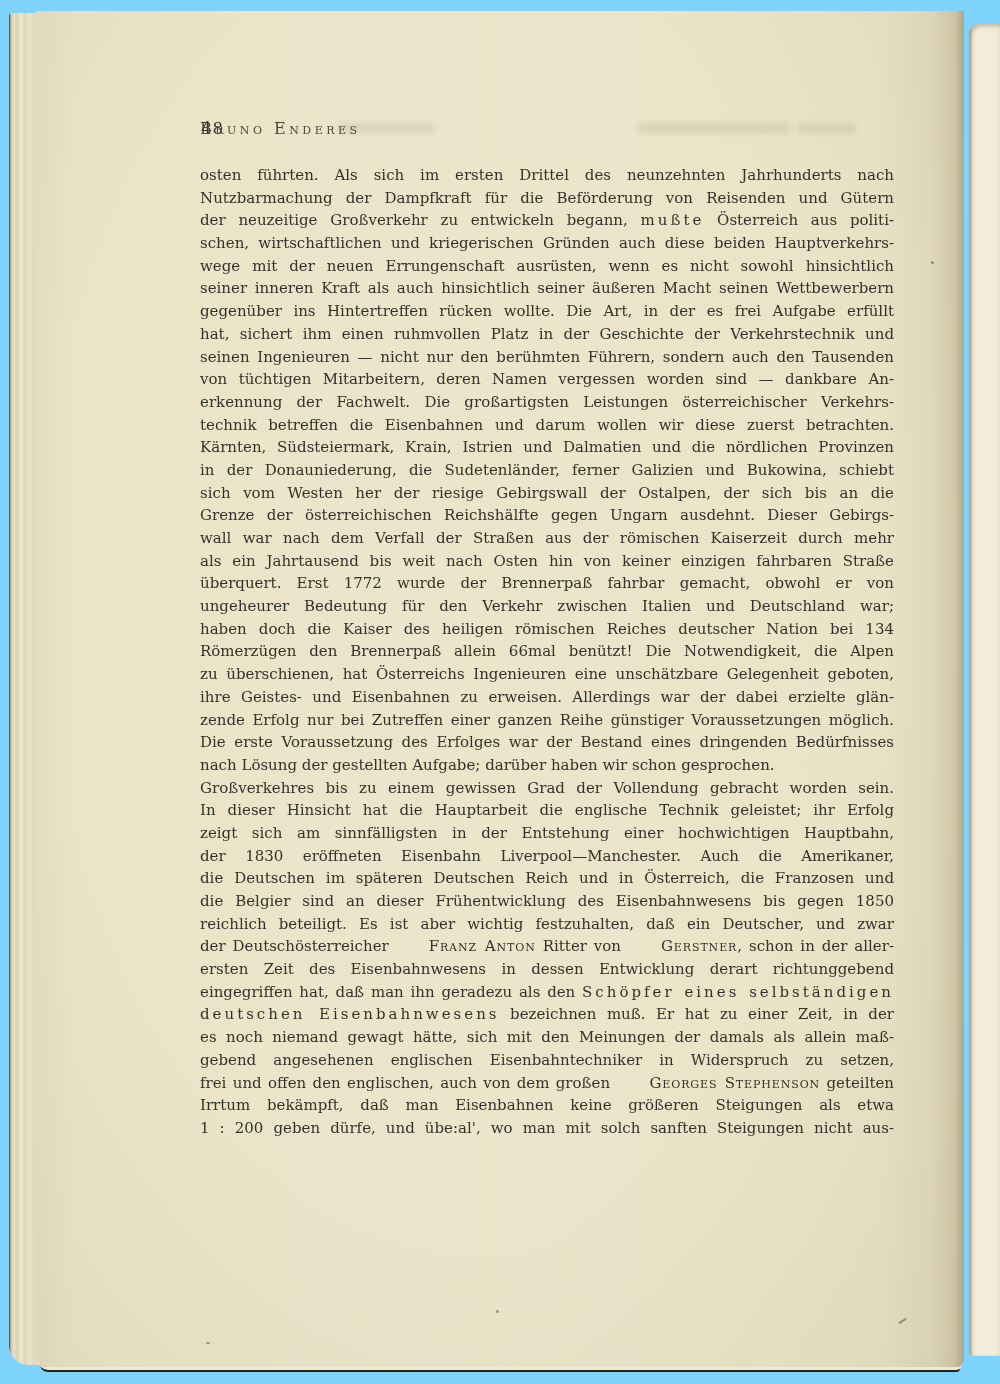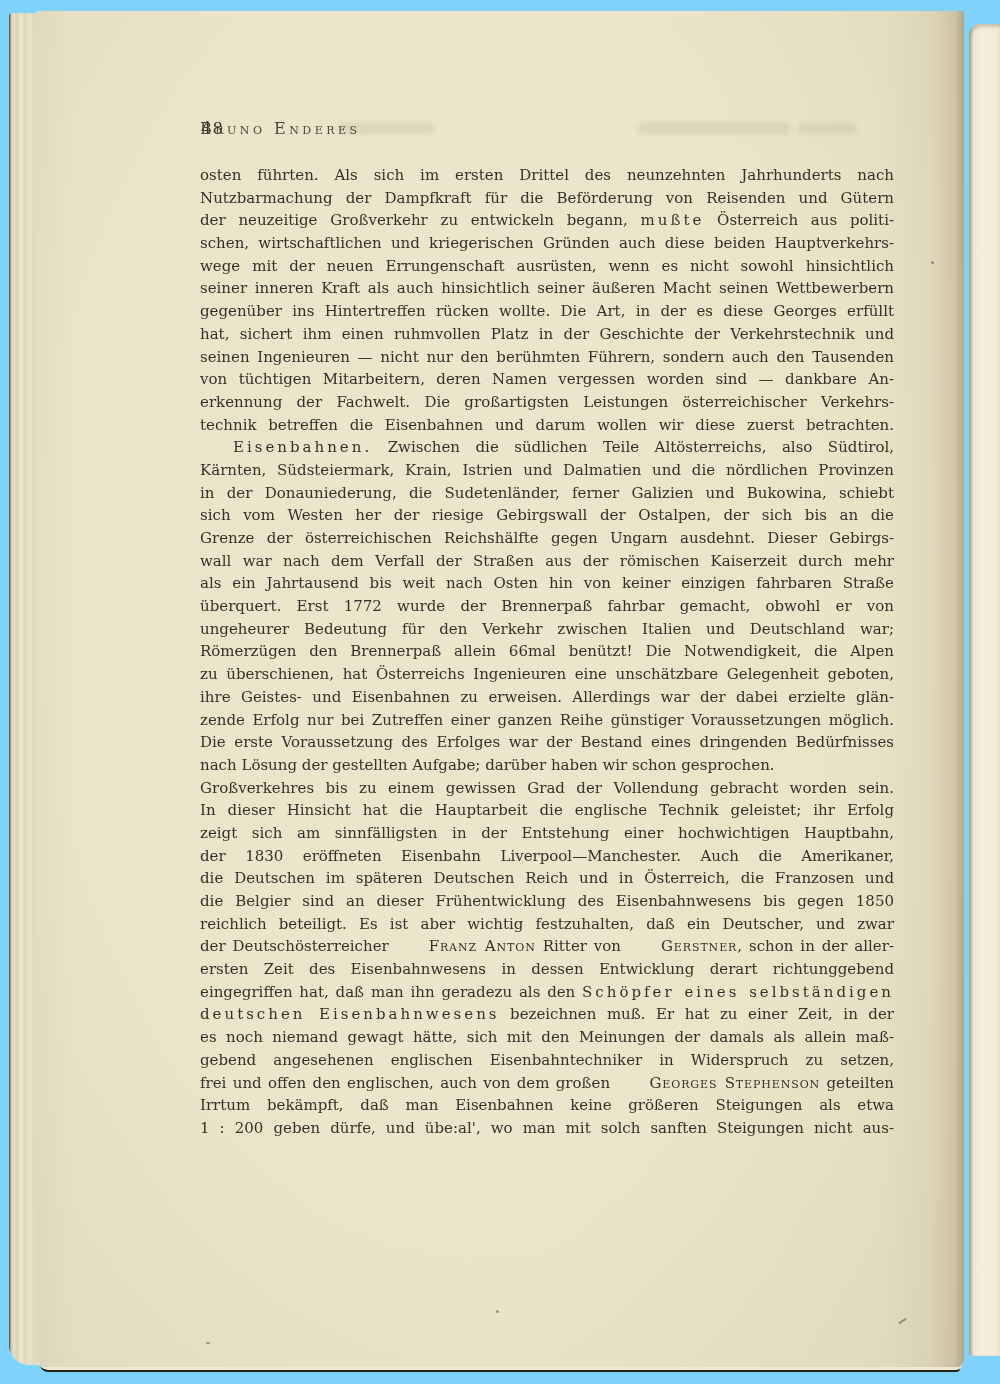--- a/index.html
+++ b/index.html
@@ -90,37 +90,37 @@
       <span class="running-header">Bruno Enderes</span>
     </div>
     <div class="body-text">
         <div>
           <div class="line"><span>osten führten.  Als sich im ersten Drittel des neunzehnten Jahrhunderts nach</span></div>
           <div class="line"><span>Nutzbarmachung der Dampfkraft für die Beförderung von Reisenden und Gütern</span></div>
           <div class="line"><span>der neuzeitige Großverkehr zu entwickeln begann, </span><span class="sp">mußte</span><span> Österreich aus politi-</span></div>
           <div class="line"><span>schen, wirtschaftlichen und kriegerischen Gründen auch diese beiden Hauptverkehrs-</span></div>
           <div class="line"><span>wege mit der neuen Errungenschaft ausrüsten, wenn es nicht sowohl hinsichtlich</span></div>
           <div class="line"><span>seiner inneren Kraft als auch hinsichtlich seiner äußeren Macht seinen Wettbewerbern</span></div>
-          <div class="line"><span>gegenüber ins Hintertreffen rücken wollte.  Die Art, in der es diese Georges erfüllt</span></div>
+          <div class="line"><span>gegenüber ins Hintertreffen rücken wollte.  Die Art, in der es frei Aufgabe erfüllt</span></div>
           <div class="line"><span>hat, sichert ihm einen ruhmvollen Platz in der Geschichte der Verkehrstechnik und</span></div>
           <div class="line"><span>seinen Ingenieuren — nicht nur den berühmten Führern, sondern auch den Tausenden</span></div>
           <div class="line"><span>von tüchtigen Mitarbeitern, deren Namen vergessen worden sind — dankbare An-</span></div>
           <div class="line"><span>erkennung der Fachwelt.  Die großartigsten Leistungen österreichischer Verkehrs-</span></div>
           <div class="line"><span>technik betreffen die Eisenbahnen und darum wollen wir diese zuerst betrachten.</span></div>
         </div>
         <div>
-          <div class="line indent"><span class="sp">Eisenbahnen.</span><span>  Zwischen die südlichen Teile Altösterreichs, also Südtirol,</span></div>
           <div class="line"><span>Kärnten, Südsteiermark, Krain, Istrien und Dalmatien und die nördlichen Provinzen</span></div>
           <div class="line"><span>in der Donauniederung, die Sudetenländer, ferner Galizien und Bukowina, schiebt</span></div>
           <div class="line"><span>sich vom Westen her der riesige Gebirgswall der Ostalpen, der sich bis an die</span></div>
           <div class="line"><span>Grenze der österreichischen Reichshälfte gegen Ungarn ausdehnt.  Dieser Gebirgs-</span></div>
           <div class="line"><span>wall war nach dem Verfall der Straßen aus der römischen Kaiserzeit durch mehr</span></div>
           <div class="line"><span>als ein Jahrtausend bis weit nach Osten hin von keiner einzigen fahrbaren Straße</span></div>
           <div class="line"><span>überquert.  Erst 1772 wurde der Brennerpaß fahrbar gemacht, obwohl er von</span></div>
           <div class="line"><span>ungeheurer Bedeutung für den Verkehr zwischen Italien und Deutschland war;</span></div>
+          <div class="line"><span>haben doch die Kaiser des heiligen römischen Reiches deutscher Nation bei 134</span></div>
           <div class="line"><span>Römerzügen den Brennerpaß allein 66mal benützt!  Die Notwendigkeit, die Alpen</span></div>
           <div class="line"><span>zu überschienen, hat Österreichs Ingenieuren eine unschätzbare Gelegenheit geboten,</span></div>
           <div class="line"><span>ihre Geistes- und Eisenbahnen zu erweisen.  Allerdings war der dabei erzielte glän-</span></div>
           <div class="line"><span>zende Erfolg nur bei Zutreffen einer ganzen Reihe günstiger Voraussetzungen möglich.</span></div>
           <div class="line"><span>Die erste Voraussetzung des Erfolges war der Bestand eines dringenden Bedürfnisses</span></div>
           <div class="line last"><span>nach Lösung der gestellten Aufgabe; darüber haben wir schon gesprochen.</span></div>
         </div>
         <div>
           <div class="line"><span>Großverkehres bis zu einem gewissen Grad der Vollendung gebracht worden sein.</span></div>
           <div class="line"><span>In dieser Hinsicht hat die Hauptarbeit die englische Technik geleistet; ihr Erfolg</span></div>

